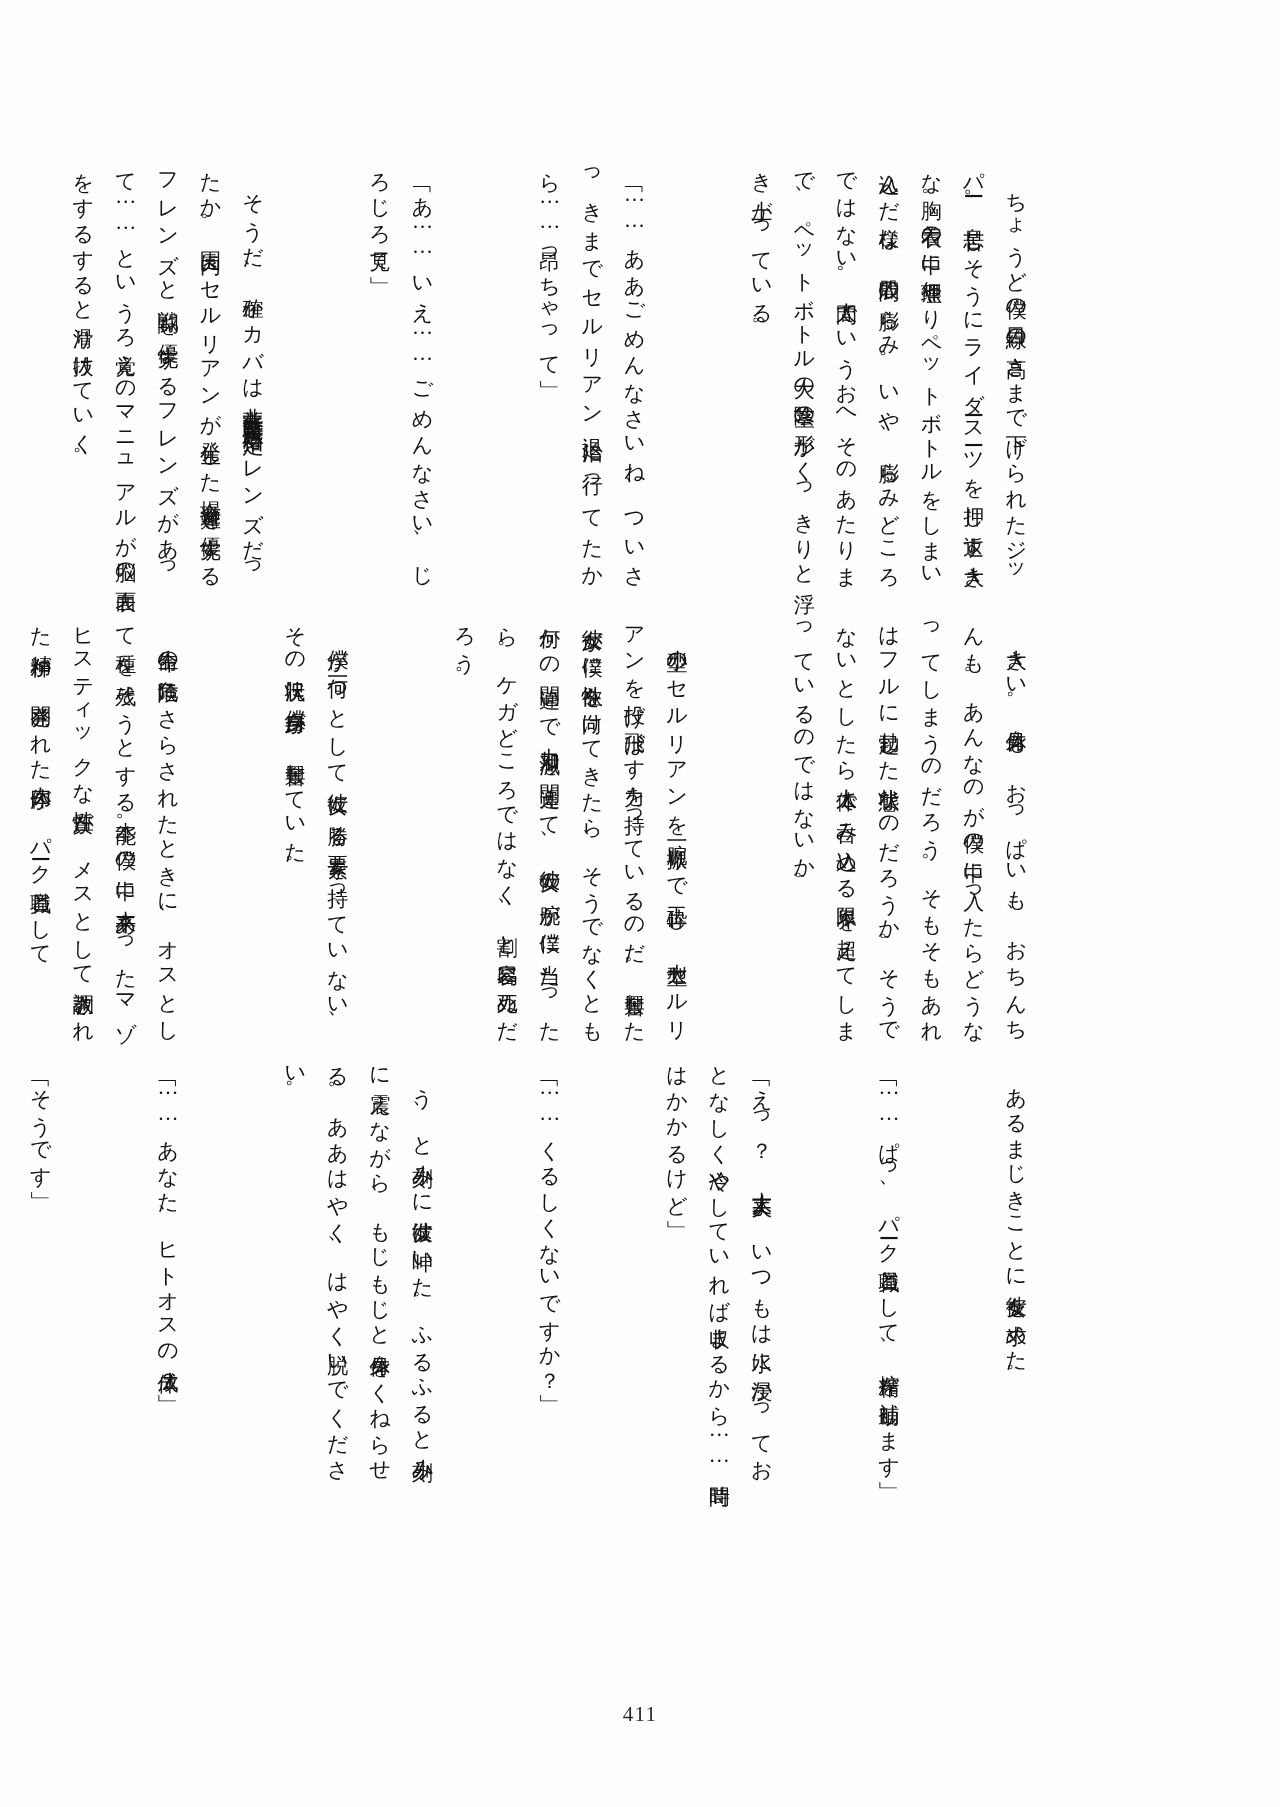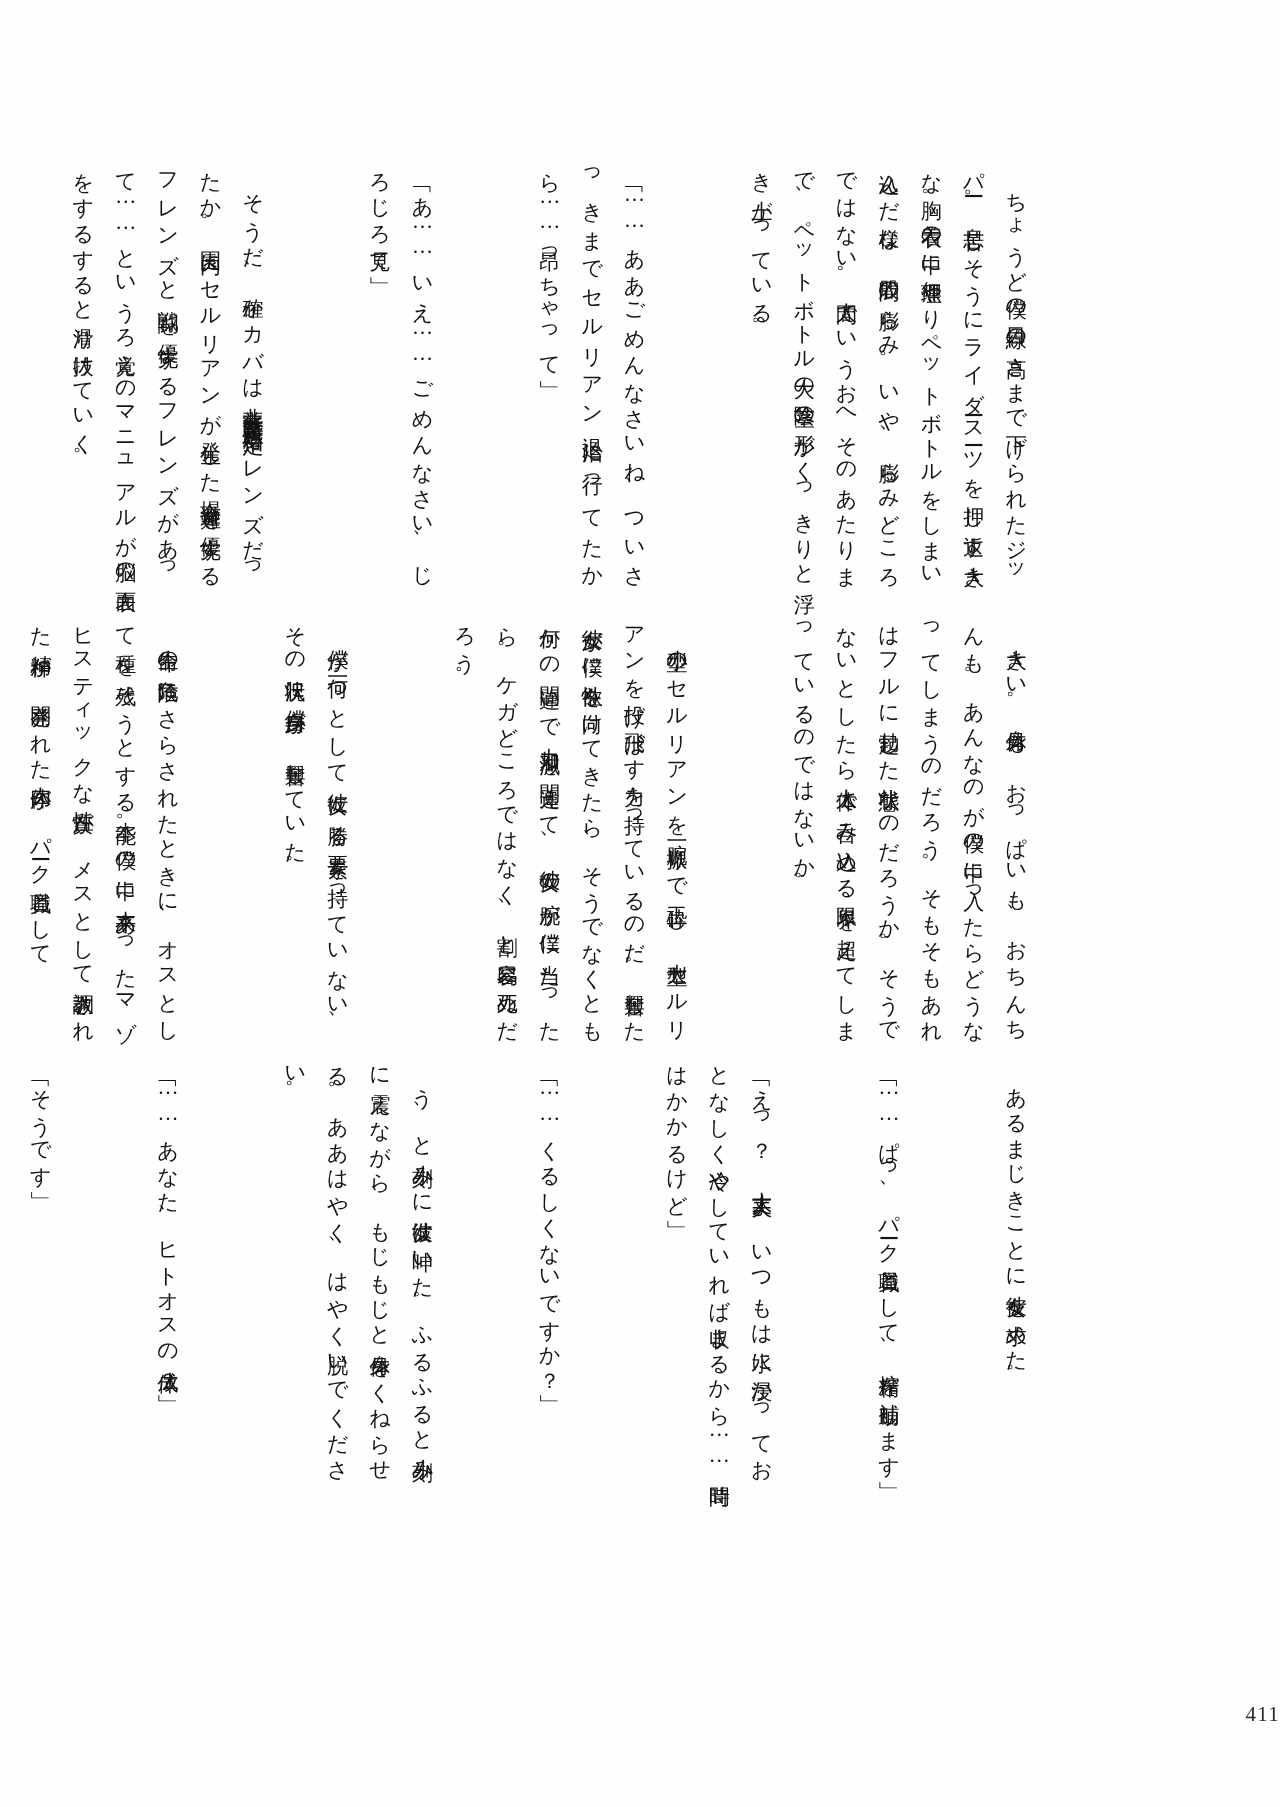--- a/index.html
+++ b/index.html
@@ -68,21 +68,21 @@
     padding: 0;
     text-indent: 1em;
   }
 
   
   #folio {
     position: absolute;
     left: 0;
     right: 0;
     top: 1702px;
-    text-align: right;
+    text-align: center;
     font-family: "Liberation Serif", "DejaVu Serif", serif;
     font-size: 21px;
     letter-spacing: 0.06em;
     color: #2a2a2a;
   }
 </style>
 </head>
 <body>
 
 <div id="page">

